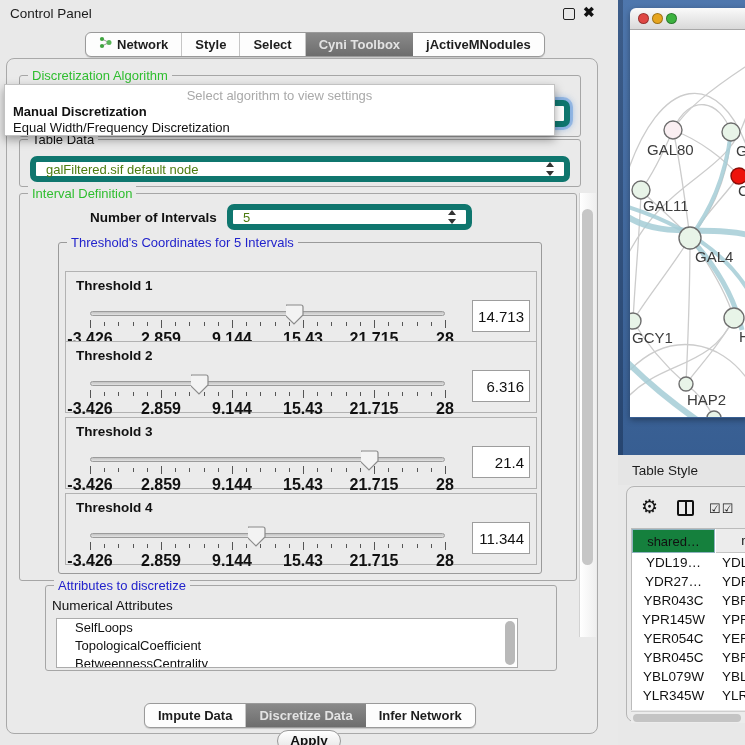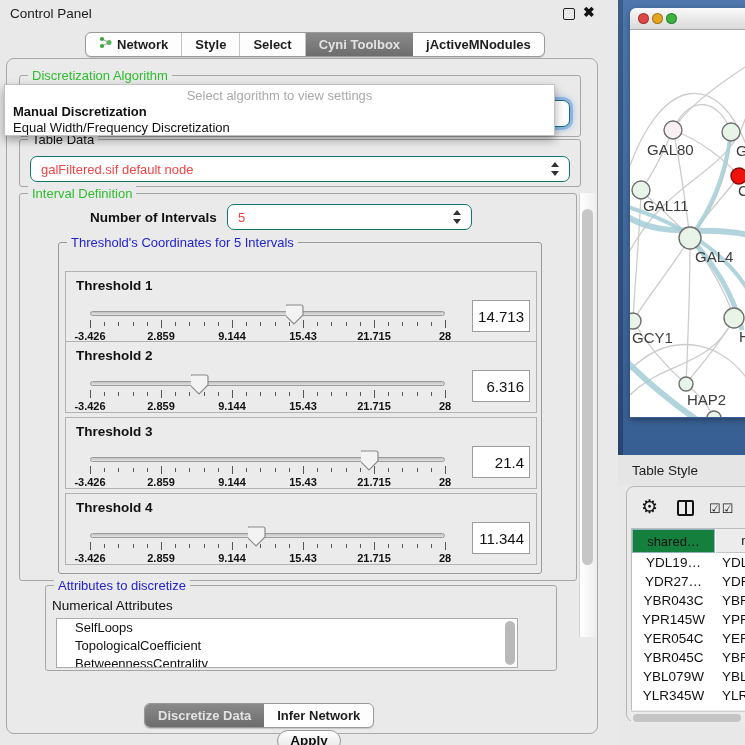--- a/index.html
+++ b/index.html
@@ -21,21 +21,21 @@
   .tab.sel { background:linear-gradient(180deg,#8a8a8a,#6d6d6d); color:#e3e3e3; border-right:none; }
   #top-tabs { left:85px; top:32px; }
   #bottom-tabs { left:144px; top:703px; }
 
   #content-panel { position:absolute; left:6px; top:58px; width:592px; height:676px; background:#eaeaea; border:1px solid #a9a9a9; border-radius:8px; }
 
   .gbox { position:absolute; border:1px solid #a6a6a6; border-radius:3px; }
   .gtitle { position:absolute; top:-8px; left:8px; background:#eaeaea; padding:0 4px; font-size:13px; white-space:nowrap; }
   .gtitle.green { color:#2fbe2f; } .gtitle.blue { color:#2223cc; } .gtitle.black { color:#111; }
 
-  .combo { position:absolute; background:#fff; border:1px solid #0f766e; border-radius:7px; font-size:13px; color:#ef4444; }
+  .combo { position:absolute; background:#fff; border:6px solid #0f766e; border-radius:7px; font-size:13px; color:#4d7c0f; }
   .combo .cv { position:absolute; left:10px; top:50%; transform:translateY(-50%); }
   .stepper { position:absolute; right:9px; top:50%; transform:translateY(-50%); width:9px; height:14px; }
   .stepper:before, .stepper:after { content:""; position:absolute; left:0; border-left:4.5px solid transparent; border-right:4.5px solid transparent; }
   .stepper:before { top:0; border-bottom:5px solid #333; }
   .stepper:after { bottom:0; border-top:5px solid #333; }
 
   #alg-combo { left:10px; top:24px; width:540px; height:27px;
      box-shadow:0 0 0 3px rgba(104,156,222,.55), 0 0 7px 2px rgba(104,156,222,.65); }
 
   
@@ -48,21 +48,21 @@
   
   .tpanel { position:absolute; left:6px; width:472px; height:72px; background:#ebebeb; border:1px solid #b2b2b2; }
   .tpanel .tlabel { position:absolute; left:10px; top:6px; font-size:13.5px; font-weight:bold; color:#111; }
   .slider-wrap { position:absolute; left:24px; top:30px; width:360px; height:40px; }
   .track { position:absolute; left:0; top:9px; width:355px; height:5px; border-radius:3px; border:1px solid #9b9b9b;
            background:linear-gradient(180deg,#c2c2c2,#e2e2e2); }
   .handle { position:absolute; top:2px; }
   .tick { position:absolute; width:1px; background:#555; }
   .tick.minor { top:20px; height:4px; }
   .tick.major { top:18px; height:8px; }
-  .tlab { position:absolute; top:28px; transform:translateX(-50%); font-size:11px; font-weight:bold; color:#111; white-space:nowrap; }
+  .tlab { position:absolute; top:28px; transform:translateX(-50%); font-size:16px; font-weight:bold; color:#111; white-space:nowrap; }
   .vbox { position:absolute; right:6px; top:28px; width:58px; height:32px; background:#fff; border:1px solid #9d9d9d; }
   .vbox span { position:absolute; right:5px; top:50%; transform:translateY(-50%); font-size:15px; color:#111; }
 
   
   .vsb { position:absolute; background:linear-gradient(90deg,#ffffff,#efefef); border-left:1px solid #d2d2d2; }
   .vsb .thumb { position:absolute; left:2px; width:11px; background:#c6c6c6; border-radius:6px; }
   #list-sb { position:absolute; right:2px; top:2px; width:10px; height:46px; }
   #list-sb .thumb { position:absolute; left:0; top:0; width:10px; height:44px; background:#b9b9b9; border-radius:5px; }
 
   
@@ -359,20 +359,23 @@
             <div id="list-sb">
               <div class="thumb"></div>
             </div>
           </div>
       </div>
 
       <div id="apply-btn">Apply</div>
     </div>
 
     <div id="bottom-tabs" class="tabbar">
+        <div class="tab">
+          <span>Impute Data</span>
+        </div>
         <div class="tab sel">
           <span>Discretize Data</span>
         </div>
         <div class="tab">
           <span>Infer Network</span>
         </div>
       </div>
   </div>
 
   <div id="net-frame">

